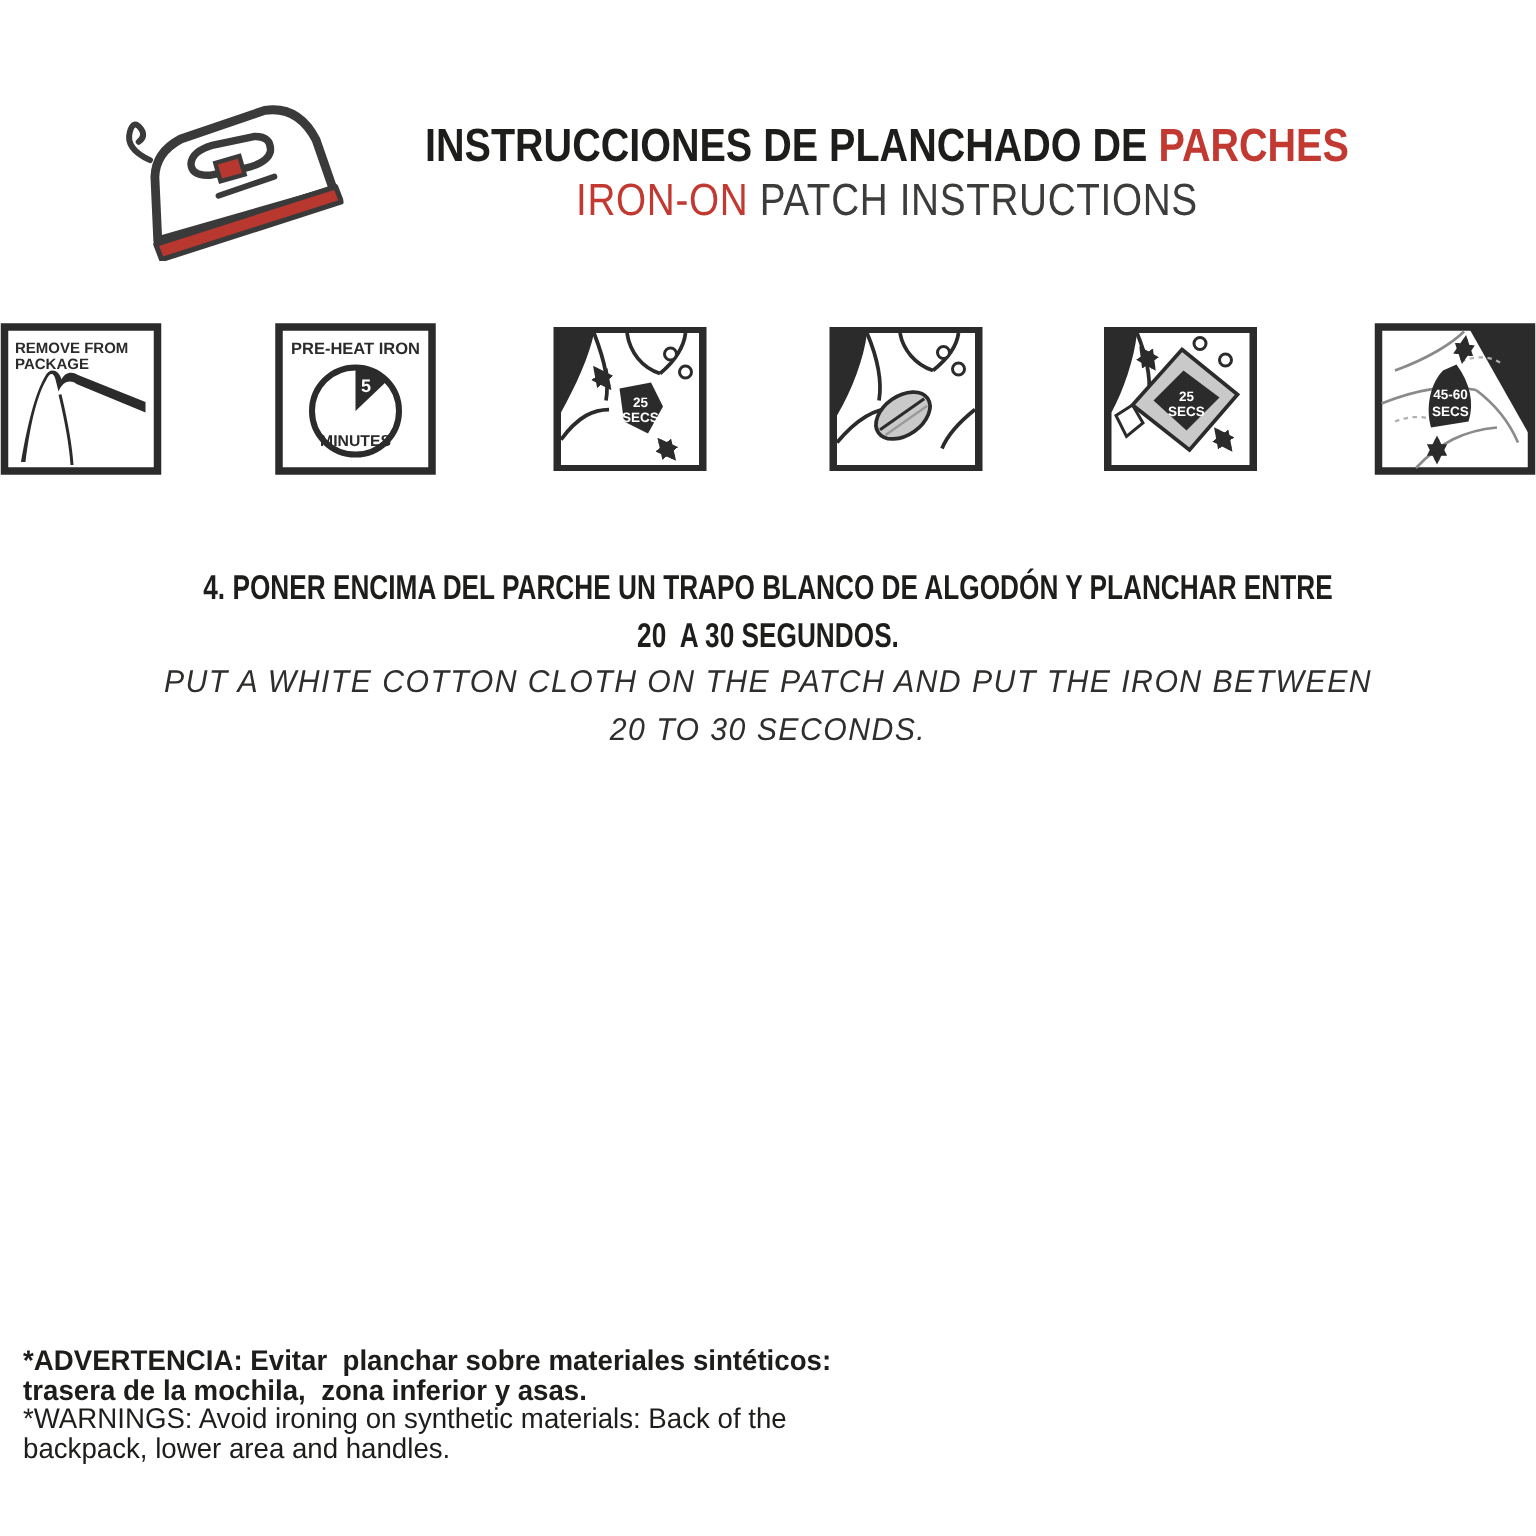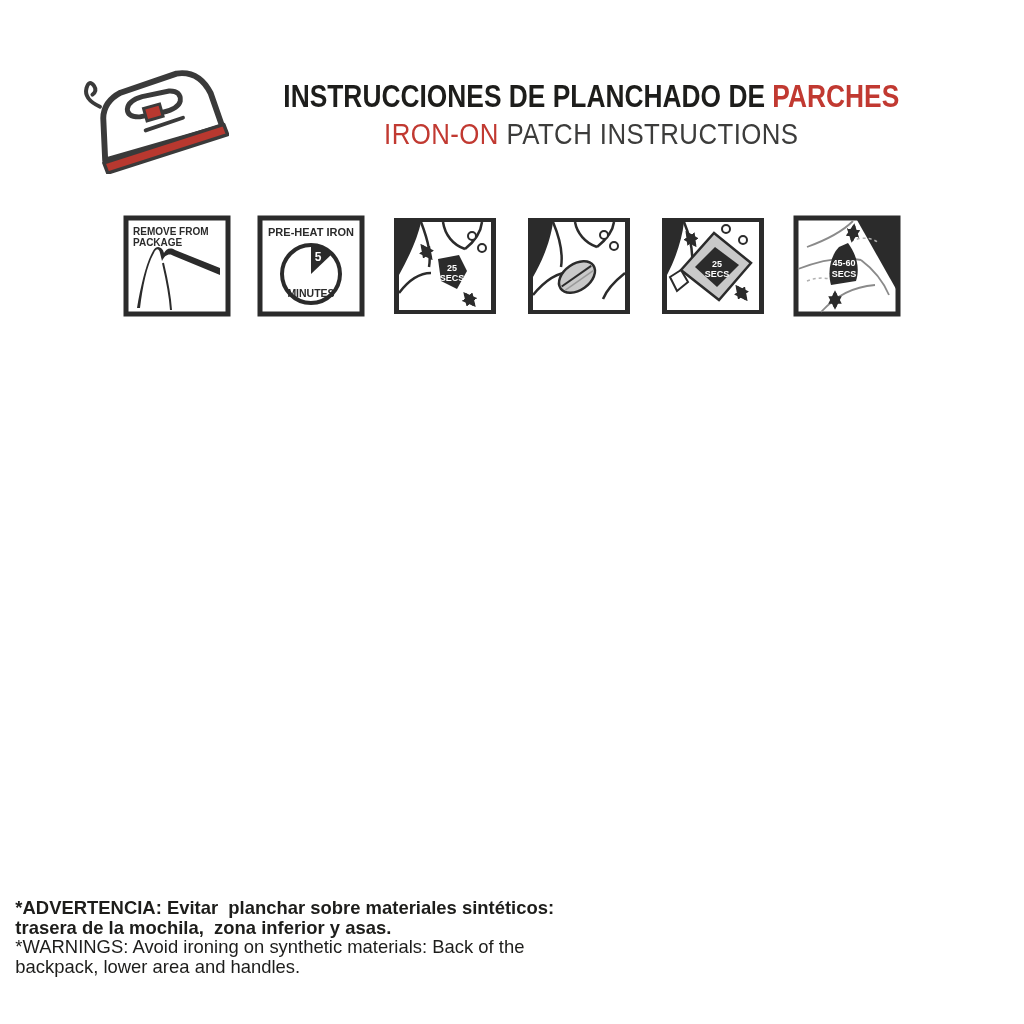--- a/index.html
+++ b/index.html
@@ -11,21 +11,21 @@
   .iron-icon{flex:0 0 auto;}
   .titles{text-align:center;}
   .title-line1{display:block;font-size:31px;font-weight:bold;line-height:37px;white-space:pre;
                transform:scaleX(0.85);transform-origin:50% 50%;color:#1d1d1b;}
   .title-line1 .red{color:#c13931;}
   .title-line2{display:block;font-size:30px;font-weight:400;line-height:37px;white-space:pre;
                transform:scaleX(0.86);transform-origin:50% 50%;color:#3c3c3b;letter-spacing:0.5px;}
   .title-line2 .red{color:#c13931;}
 
   
-  .pictos{position:absolute;top:215px;left:0;right:0;display:flex;justify-content:center;gap:26px;}
+  .pictos{position:absolute;top:215px;left:0;right:0;display:flex;justify-content:space-between;gap:26px;}
   .picto{width:108px;height:102px;}
   svg text{font-family:"Liberation Sans", sans-serif;}
 
   
   .steps{position:absolute;top:375px;left:0;right:0;text-align:center;}
   .step{margin-bottom:30px;}
   .es-line{display:block;font-size:23px;font-weight:bold;line-height:32px;white-space:pre;
            transform:scaleX(0.76);transform-origin:50% 50%;color:#1d1d1b;}
   .en-line{display:block;font-size:21px;font-style:italic;font-weight:400;line-height:32px;white-space:pre;
            letter-spacing:1px;transform:scaleX(0.96);transform-origin:50% 50%;color:#2e2e2d;}
@@ -156,20 +156,26 @@
       <path d="M61,11 L59,25" stroke="#2b2b2b" stroke-width="3" marker-start="url(#ah6)" marker-end="url(#ah6)"></path>
       <path d="M42,78 L42,92" stroke="#2b2b2b" stroke-width="3" marker-start="url(#ah6)" marker-end="url(#ah6)"></path>
     </svg>
   </div>
 
   <div class="steps">
 
 
 
 
+    <div class="step">
+      <span class="es-line">4. PONER ENCIMA DEL PARCHE UN TRAPO BLANCO DE ALGODÓN Y PLANCHAR ENTRE</span>
+      <span class="es-line">20  A 30 SEGUNDOS.</span>
+      <span class="en-line">PUT A WHITE COTTON CLOTH ON THE PATCH AND PUT THE IRON BETWEEN</span>
+      <span class="en-line">20 TO 30 SECONDS.</span>
+    </div>
   </div>
 
   <div class="warning">
     <span class="warn-es">*ADVERTENCIA: Evitar  planchar sobre materiales sintéticos:</span>
     <span class="warn-es">trasera de la mochila,  zona inferior y asas.</span>
     <span class="warn-en">*WARNINGS: Avoid ironing on synthetic materials: Back of the</span>
     <span class="warn-en">backpack, lower area and handles.</span>
   </div>
 
 </div>

